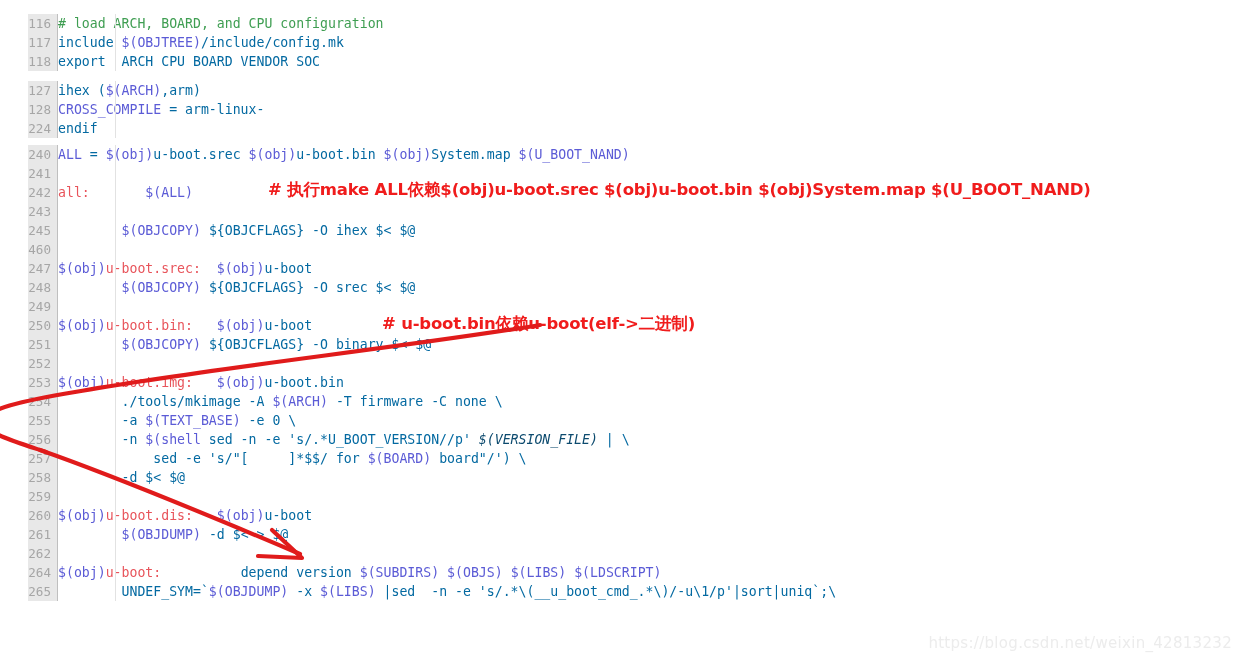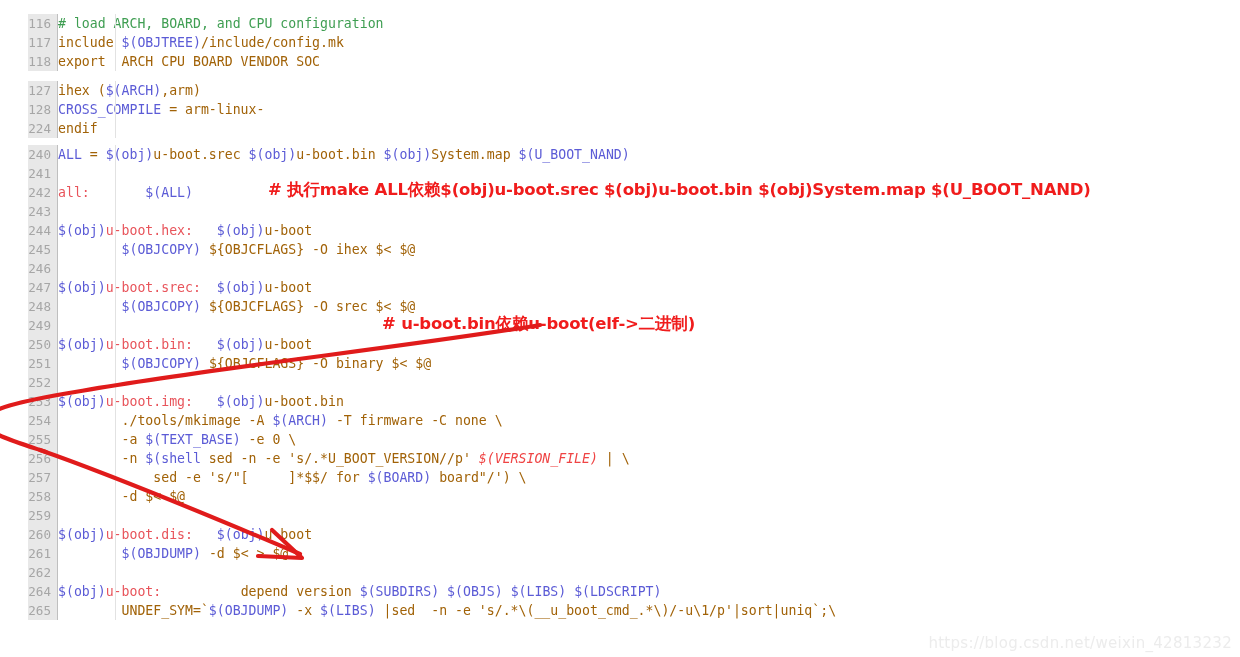--- a/index.html
+++ b/index.html
@@ -49,23 +49,23 @@
     top:0;bottom:0;
     left:87px;
     width:1px;
     background:#e2e2e2;
   }
 
   
   .cmt{color:#3f9e52;}
   .cmt-cn{color:#2f9e4f;font-family:"DejaVu Sans", sans-serif;font-size:13.5px;}
   .var{color:#5b5bd6;}
-  .var-i{color:#ef4444;font-style:italic;text-align:right;}
+  .var-i{color:#0c4a6e;font-style:italic;text-align:right;}
   .tgt{color:#e8545b;}
-  .plain{color:#a16207;}
+  .plain{color:#0369a1;}
 
   
   .annot{
     position:absolute;
     color:#f01c1c;
     font-family:"DejaVu Sans", sans-serif;
     font-weight:bold;
     white-space:pre;
     letter-spacing:-0.2px;
   }
@@ -110,23 +110,22 @@
           <div class="row"><div class="gutter">224</div><div class="code"><span class="plain">endif</span></div></div>
           <div class="indent-guide"></div>
         </div>
       </div>
       <div class="codeblock" style="top: 145px;">
         <div class="rows">
           <div class="row"><div class="gutter">240</div><div class="code"><span class="var">ALL</span><span class="plain"> = </span><span class="var">$(obj)</span><span class="plain">u-boot.srec </span><span class="var">$(obj)</span><span class="plain">u-boot.bin </span><span class="var">$(obj)</span><span class="plain">System.map </span><span class="var">$(U_BOOT_NAND)</span></div></div>
           <div class="row"><div class="gutter">241</div><div class="code"><span class="plain"></span></div></div>
           <div class="row"><div class="gutter">242</div><div class="code"><span class="tgt">all:</span><span class="plain">       </span><span class="var">$(ALL)</span></div></div>
           <div class="row"><div class="gutter">243</div><div class="code"><span class="plain"></span></div></div>
-          <div class="row"><div class="gutter">244</div><div class="code"><span class="var">$(obj)</span><span class="tgt">u-boot.hex</span><span class="tgt">:</span><span class="plain">   </span><span class="var">$(obj)</span><span class="plain">u-boot</span></div></div>
           <div class="row"><div class="gutter">245</div><div class="code"><span class="plain">        </span><span class="var">$(OBJCOPY)</span><span class="plain"> ${OBJCFLAGS} -O ihex $&lt; $@</span></div></div>
-          <div class="row"><div class="gutter">246</div><div class="code"><span class="plain"></span></div></div>
+          <div class="row"><div class="gutter">460</div><div class="code"><span class="plain"></span></div></div>
           <div class="row"><div class="gutter">247</div><div class="code"><span class="var">$(obj)</span><span class="tgt">u-boot.srec</span><span class="tgt">:</span><span class="plain">  </span><span class="var">$(obj)</span><span class="plain">u-boot</span></div></div>
           <div class="row"><div class="gutter">248</div><div class="code"><span class="plain">        </span><span class="var">$(OBJCOPY)</span><span class="plain"> ${OBJCFLAGS} -O srec $&lt; $@</span></div></div>
           <div class="row"><div class="gutter">249</div><div class="code"><span class="plain"></span></div></div>
           <div class="row"><div class="gutter">250</div><div class="code"><span class="var">$(obj)</span><span class="tgt">u-boot.bin</span><span class="tgt">:</span><span class="plain">   </span><span class="var">$(obj)</span><span class="plain">u-boot</span></div></div>
           <div class="row"><div class="gutter">251</div><div class="code"><span class="plain">        </span><span class="var">$(OBJCOPY)</span><span class="plain"> ${OBJCFLAGS} -O binary $&lt; $@</span></div></div>
           <div class="row"><div class="gutter">252</div><div class="code"><span class="plain"></span></div></div>
           <div class="row"><div class="gutter">253</div><div class="code"><span class="var">$(obj)</span><span class="tgt">u-boot.img</span><span class="tgt">:</span><span class="plain">   </span><span class="var">$(obj)</span><span class="plain">u-boot.bin</span></div></div>
           <div class="row"><div class="gutter">254</div><div class="code"><span class="plain">        ./tools/mkimage -A </span><span class="var">$(ARCH)</span><span class="plain"> -T firmware -C none \</span></div></div>
           <div class="row"><div class="gutter">255</div><div class="code"><span class="plain">        -a </span><span class="var">$(TEXT_BASE)</span><span class="plain"> -e 0 \</span></div></div>
           <div class="row"><div class="gutter">256</div><div class="code"><span class="plain">        -n </span><span class="var">$(shell</span><span class="plain"> sed -n -e 's/.*U_BOOT_VERSION//p' </span><span class="var-i">$(VERSION_FILE)</span><span class="plain"> | \</span></div></div>

